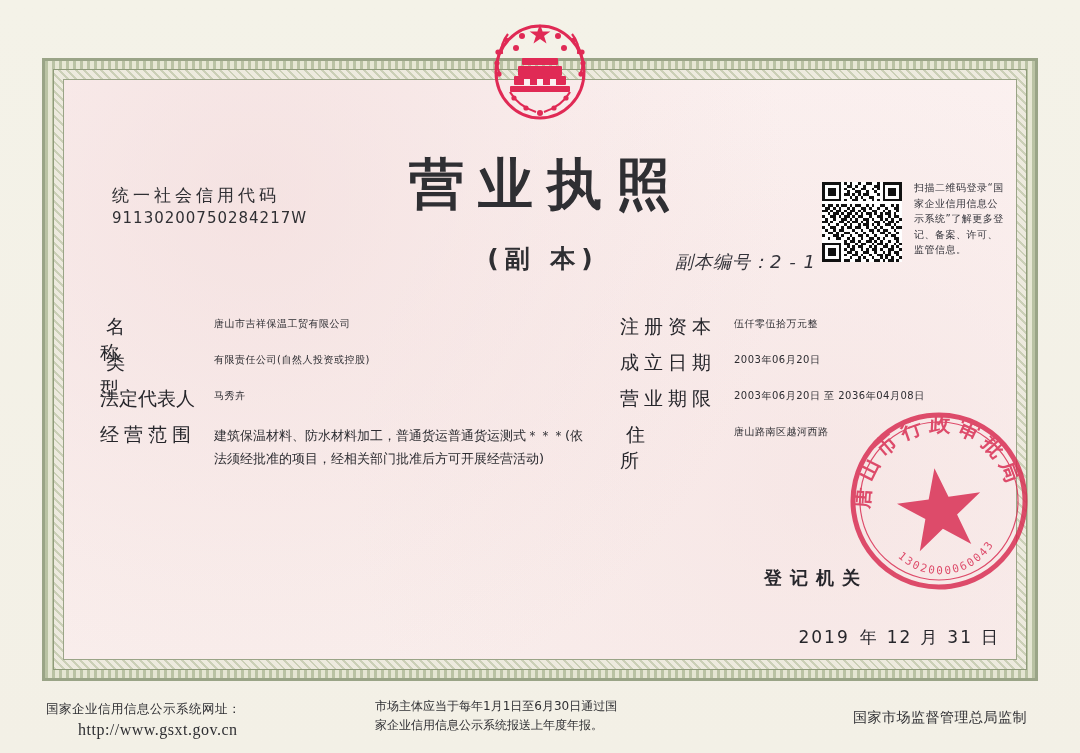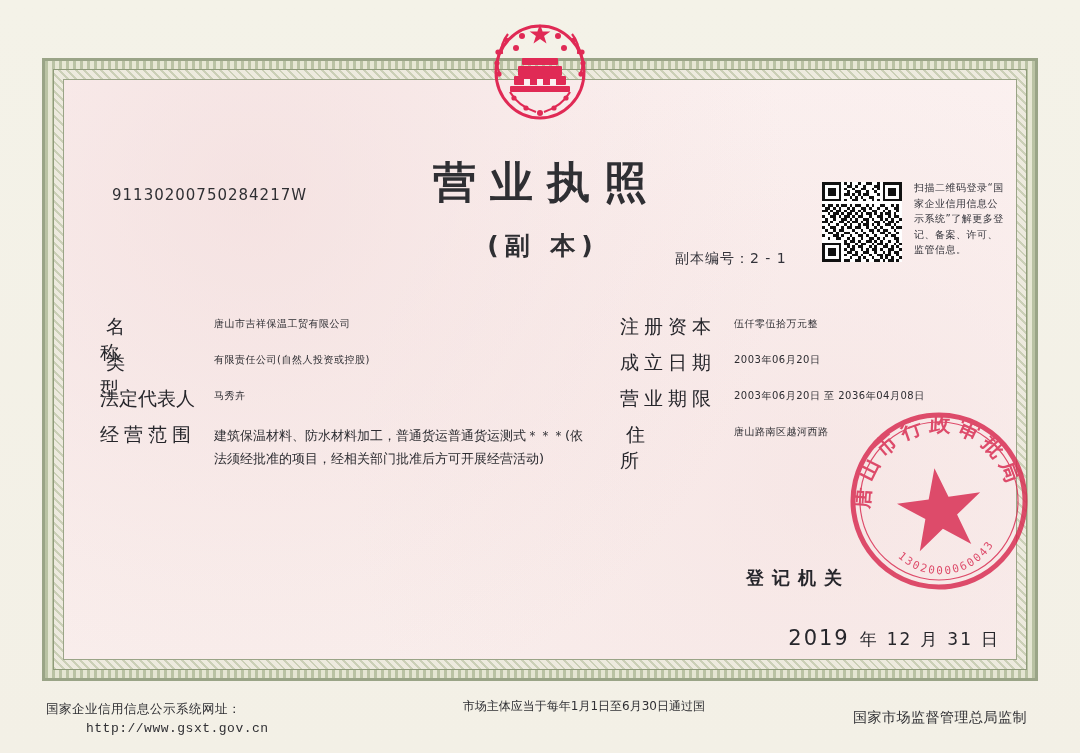--- a/index.html
+++ b/index.html
@@ -74,45 +74,46 @@
   }
 
   .title-block {
     position: absolute;
     left: 0;
     right: 0;
     top: 86px;
     text-align: center;
   }
   .main-title {
-    font-family: Liberation Sans, sans-serif;
+    font-family: Liberation Mono, monospace;
     font-weight: bold;
-    font-size: 43px;
+    font-size: 55px;
     letter-spacing: 14px;
     color: #2f2f33;
     text-indent: 14px;
     line-height: 1.05;
   }
   .sub-title {
     margin-top: 24px;
     font-family: "DejaVu Sans", "Liberation Sans", sans-serif;
     font-weight: bold;
     font-size: 25px;
     letter-spacing: 6px;
     color: #2f2f33;
     text-indent: 6px;
   }
   .copy-no {
     position: absolute;
     left: 615px;
     top: 176px;
-    font-size: 14px;
+    font-size: 18px;
     color: #33333a;
     letter-spacing: 1px;
     font-family: "DejaVu Sans", "Liberation Sans", sans-serif;
+    font-style: italic;
   }
 
   
   .credit-block {
     position: absolute;
     left: 52px;
     top: 110px;
     width: 300px;
   }
   .credit-label {
@@ -200,38 +201,38 @@
     font-size: 13px;
     line-height: 1.75;
     color: #2c2c31;
     vertical-align: top;
     padding-top: 3px;
   }
 
   
   .registry {
     position: absolute;
-    right: 170px;
+    right: 152px;
     top: 492px;
     font-family: "DejaVu Sans", "Liberation Sans", sans-serif;
     font-size: 18px;
     font-weight: bold;
     letter-spacing: 8px;
     color: #26262b;
   }
   .issue-date {
     position: absolute;
     right: 20px;
     top: 552px;
     font-family: "DejaVu Sans", "Liberation Sans", sans-serif;
     font-size: 17px;
     color: #26262b;
     letter-spacing: 2px;
   }
-  .issue-date .y { font-size: 21px; margin-right: 10px; }
+  .issue-date .y { font-size: 17px; margin-right: 10px; }
   .issue-date .n { margin: 0 8px; }
 
   
   .seal {
     position: absolute;
     right: 48px;
     top: 408px;
     width: 186px;
     height: 186px;
     opacity: 0.82;
@@ -253,31 +254,31 @@
   .footer-left {
     position: absolute;
     left: 0;
     top: 8px;
     font-size: 12.5px;
     letter-spacing: 0.5px;
   }
   .footer-url {
     display: block;
     margin-top: 3px;
-    margin-left: 40px;
-    font-family: Liberation Mono, monospace;
-    font-size: 13px;
+    margin-left: 32px;
+    font-family: Liberation Serif, serif;
+    font-size: 16px;
     letter-spacing: 0.5px;
   }
   .footer-center {
     position: absolute;
     left: 50%;
     transform: translateX(-50%);
     top: 4px;
-    text-align: right;
+    text-align: left;
     font-size: 12px;
     line-height: 1.6;
     width: 330px;
   }
   .footer-right {
     position: absolute;
     right: 7px;
     top: 16px;
     font-size: 14px;
     letter-spacing: 0.5px;
@@ -337,20 +338,21 @@
         <circle cx="78" cy="30" r="3"></circle>
         <circle cx="36" cy="42" r="3"></circle>
         <circle cx="84" cy="42" r="3"></circle>
       </g>
     </svg>
   </div>
 
   <div class="content">
 
     <div class="credit-block">
+      <div class="credit-label">统一社会信用代码</div>
       <div class="credit-value">91130200750284217W</div>
     </div>
 
     <div class="title-block">
       <div class="main-title">营业执照</div>
       <div class="sub-title">(副 本)</div>
     </div>
     <div class="copy-no">副本编号：2 - 1</div>
 
     <div class="qr-wrap">
@@ -675,17 +677,18 @@
     </svg>
   </div>
 
   <div class="footer">
     <div class="footer-left">
       <span>国家企业信用信息公示系统网址：</span>
       <span class="footer-url">http://www.gsxt.gov.cn</span>
     </div>
     <div class="footer-center">
       <div>市场主体应当于每年1月1日至6月30日通过国</div>
+      <div>家企业信用信息公示系统报送上年度年报。</div>
     </div>
     <div class="footer-right">国家市场监督管理总局监制</div>
   </div>
 
 </div>
 
 </body></html>

